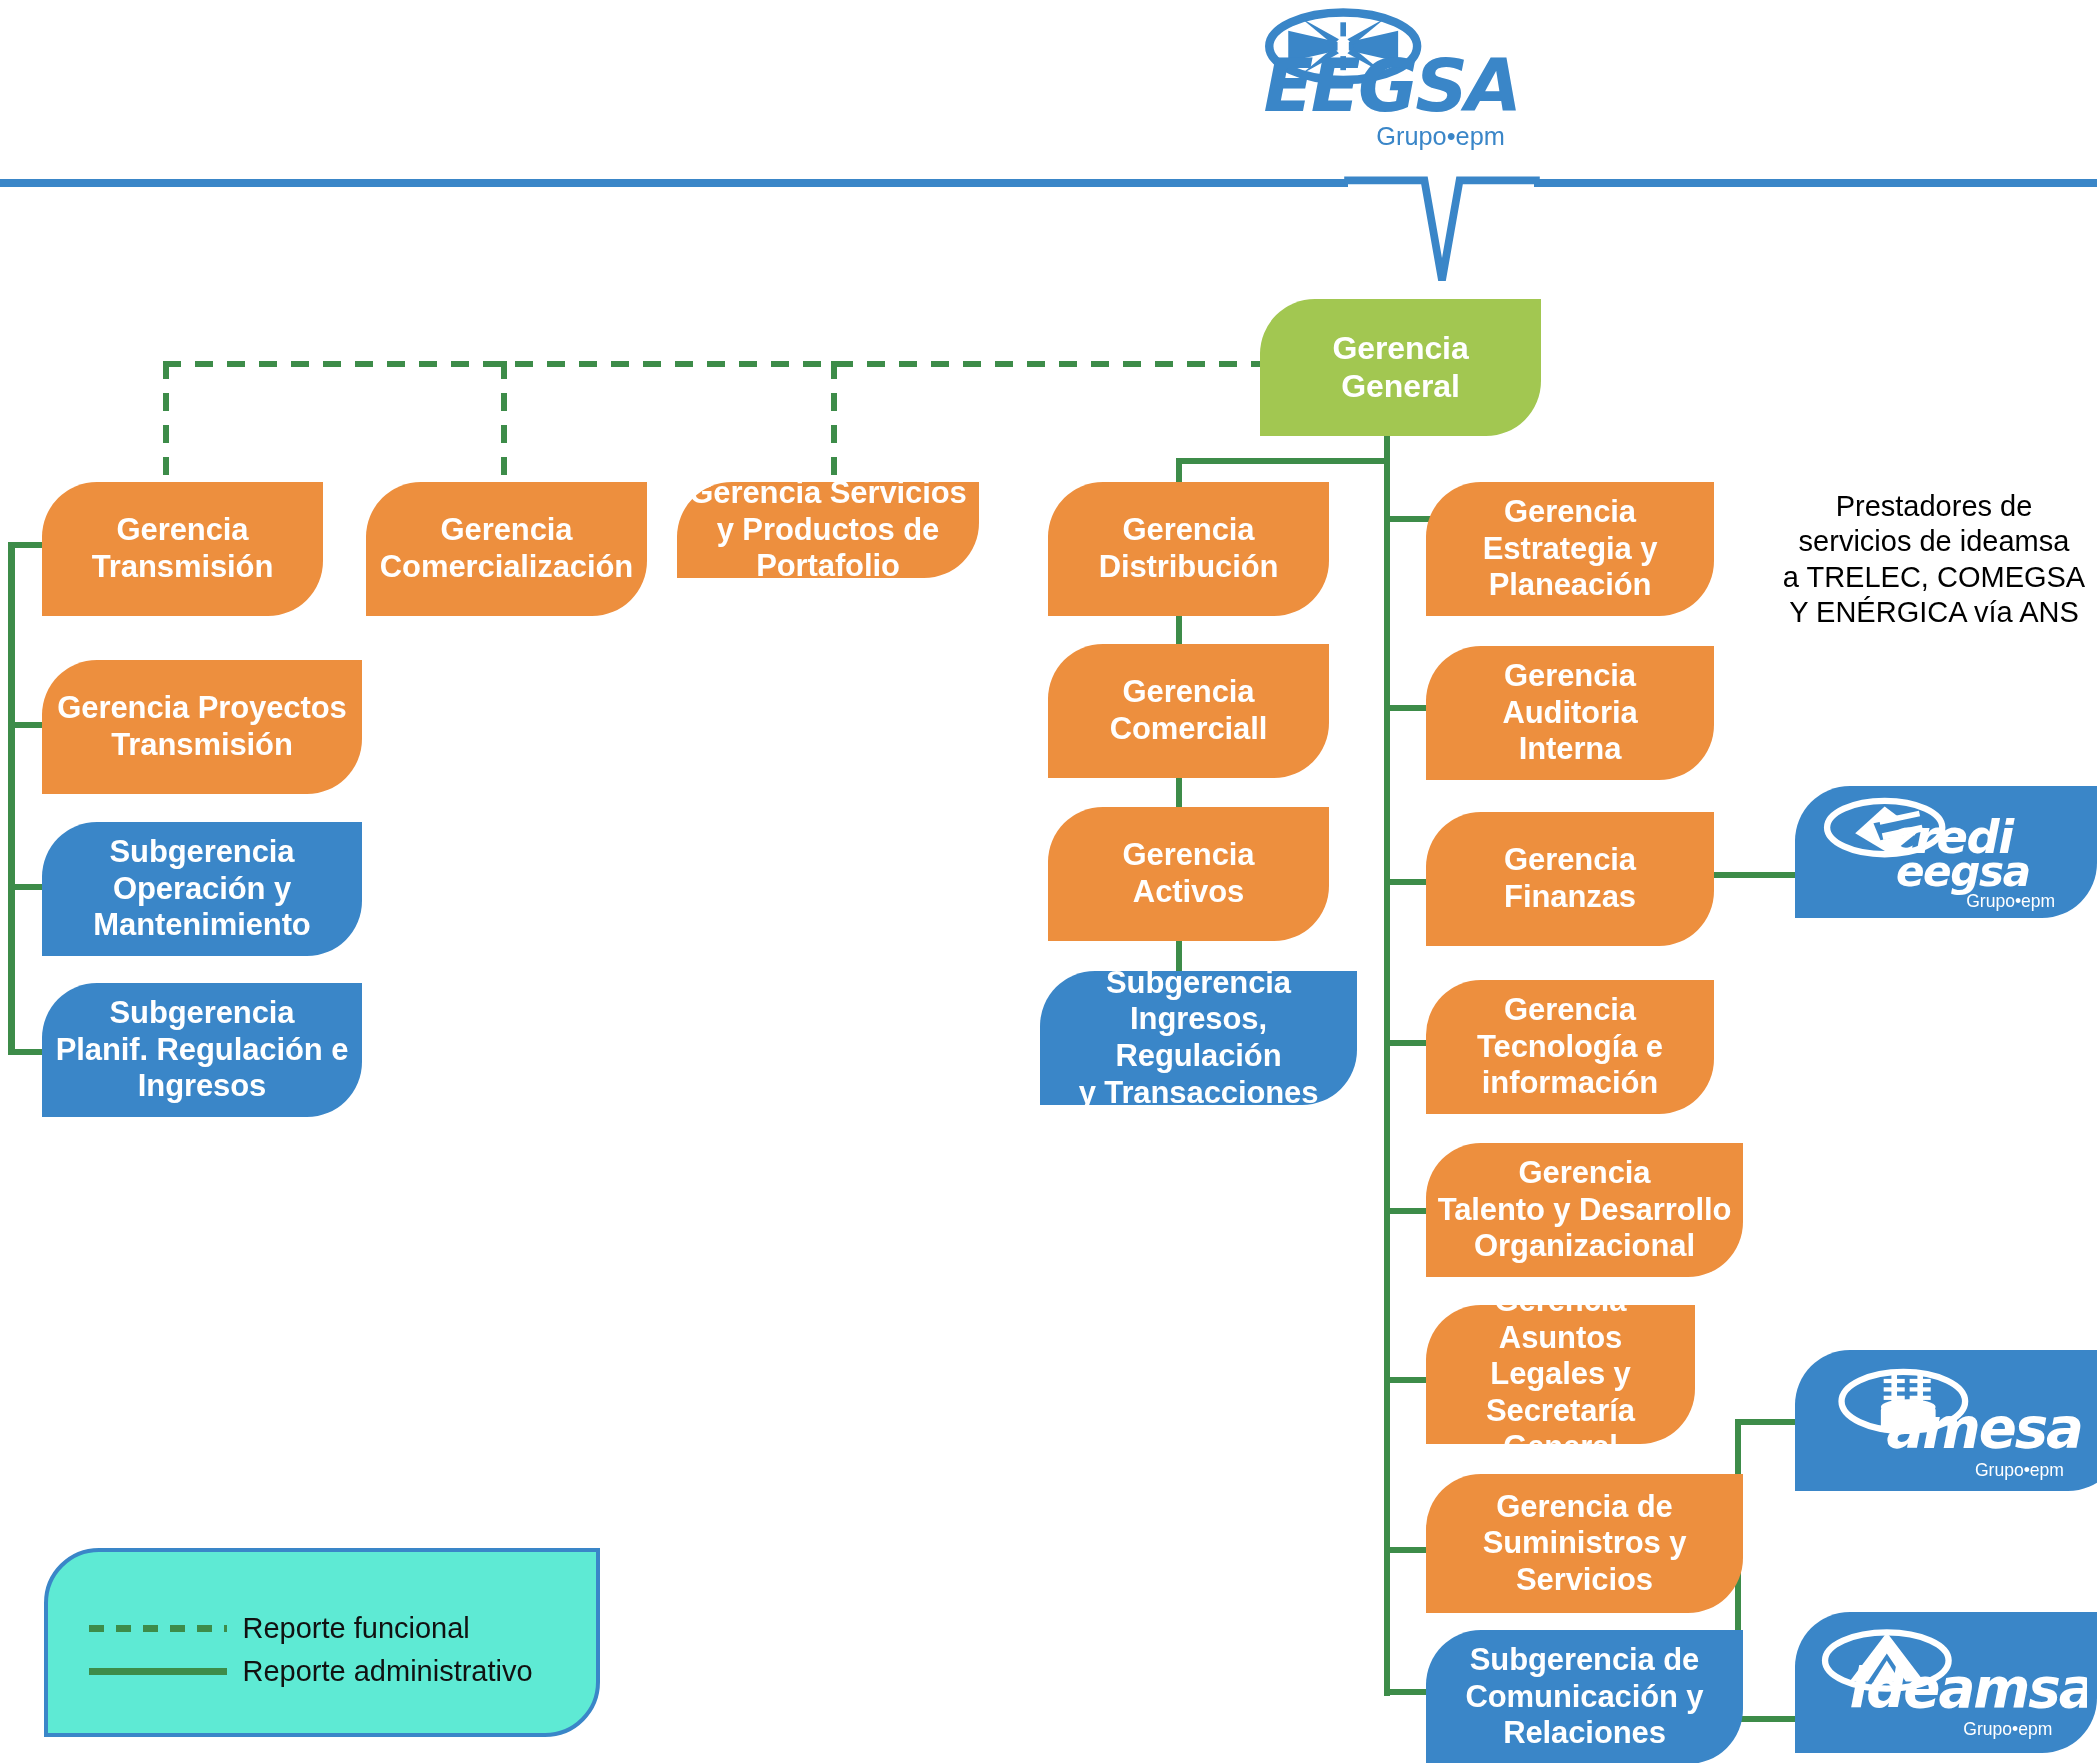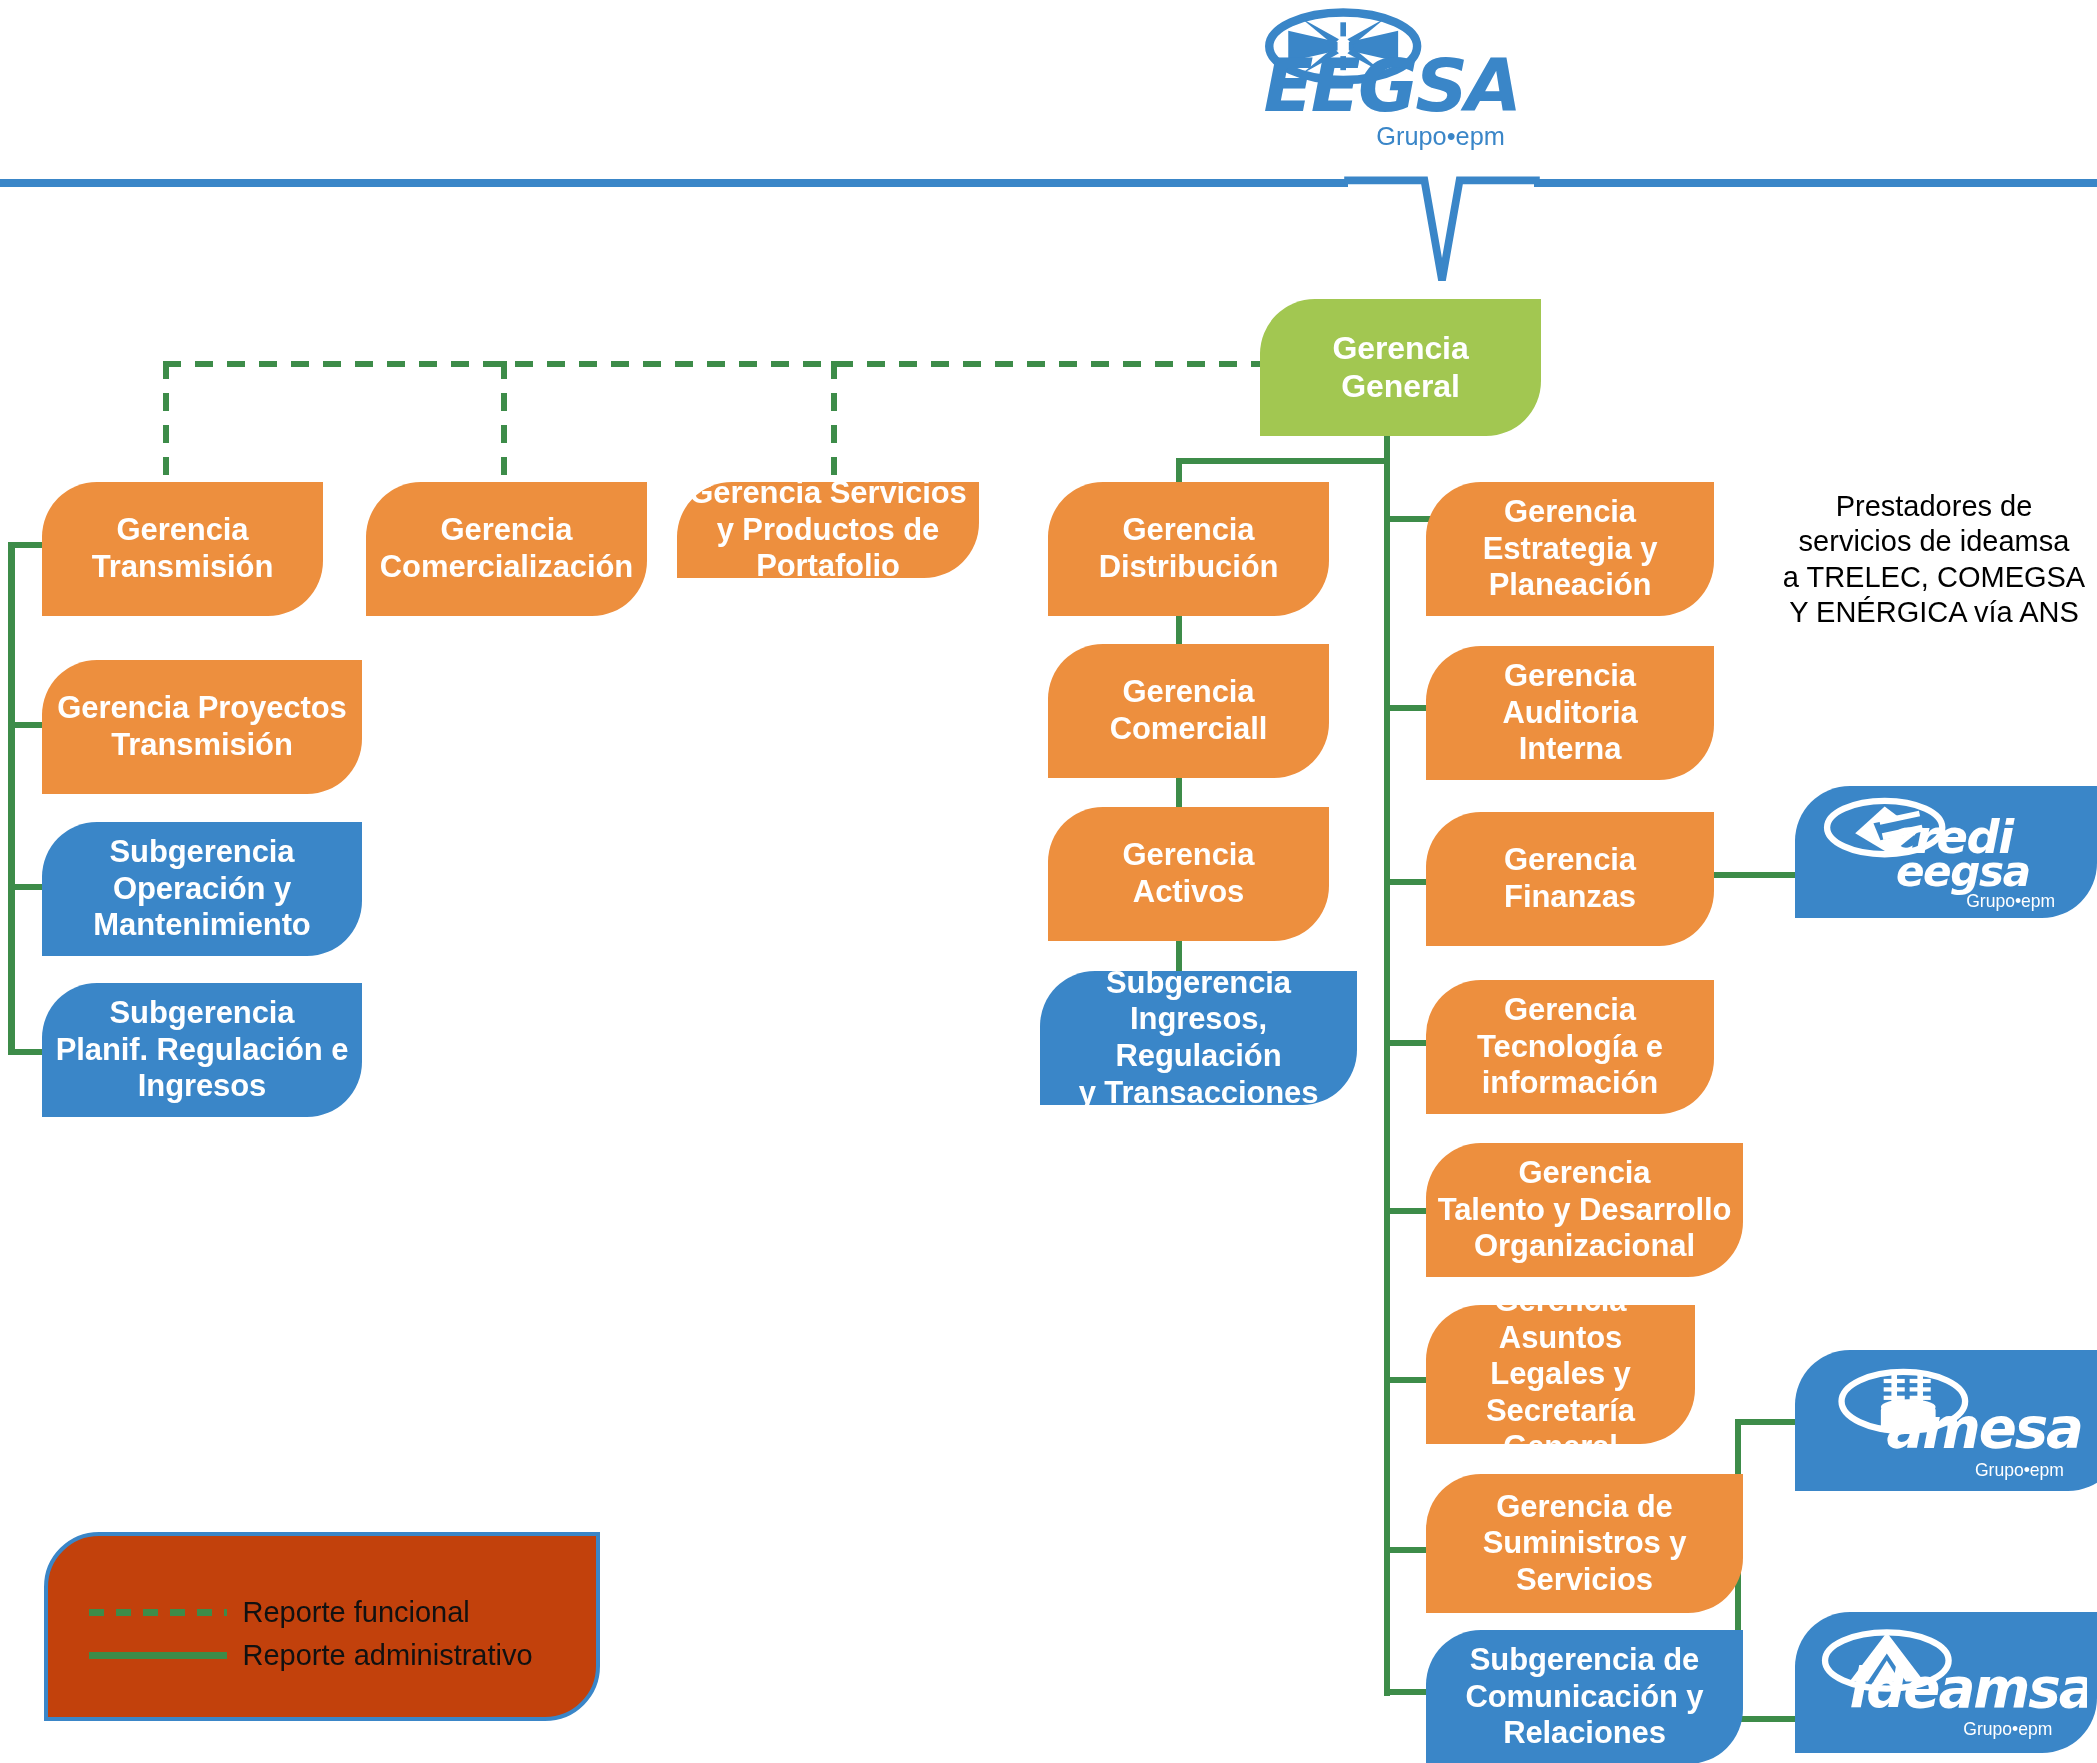--- a/index.html
+++ b/index.html
@@ -39,21 +39,22 @@
   .node.orange { background:#ed8f3e; }
   .node.blue   { background:#3a86c8; }
   .node.green  { background:#a2c751; }
   .node span { display:block; width:100%; }
 
   
   #legend {
     position:absolute;
     border:4.9px solid #3a86c8;
     border-radius: 55px 0 55px 0;
-    background:#c2410c;
+    background:#5eead4;
+    margin-top:16px;
   }
   .legend-row { position:absolute; display:flex; align-items:center; }
   .legend-swatch { width:138px; height:7.7px; margin-right:15.5px; flex:none; }
   .legend-swatch.dashed {
     background-image: linear-gradient(to right,#3d8c49 0 15.5px, transparent 15.5px 27px);
     background-size:27px 7.7px; background-repeat:repeat-x;
   }
   .legend-swatch.solid { background:#3d8c49; }
   .legend-label { color:#111; font-size:29px; font-weight:400; white-space:nowrap;
                   font-family:"Liberation Sans", sans-serif; }

